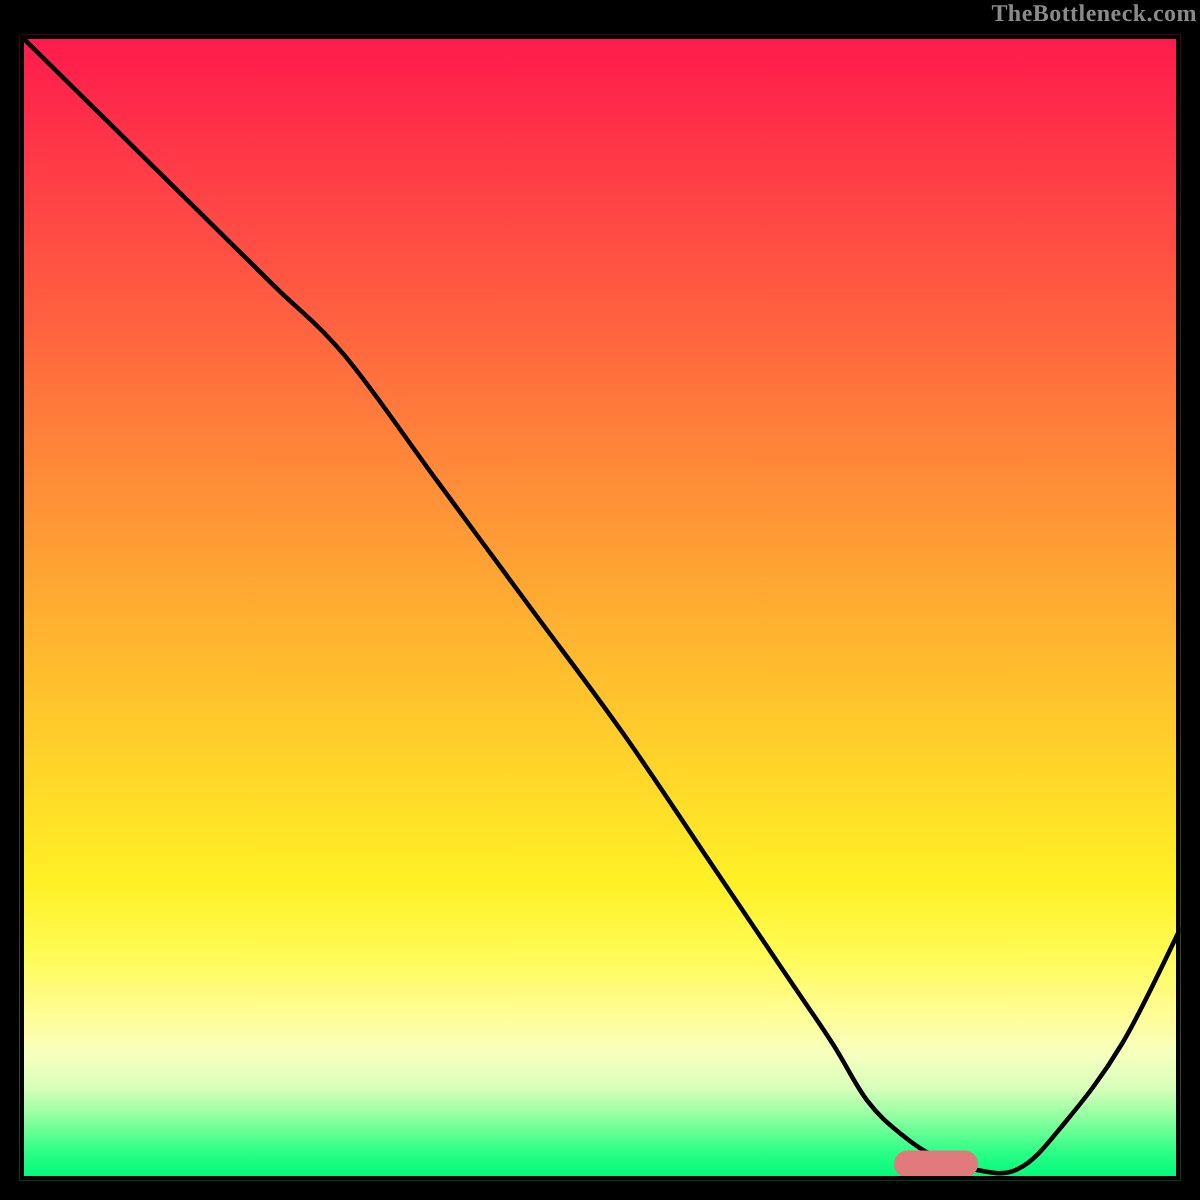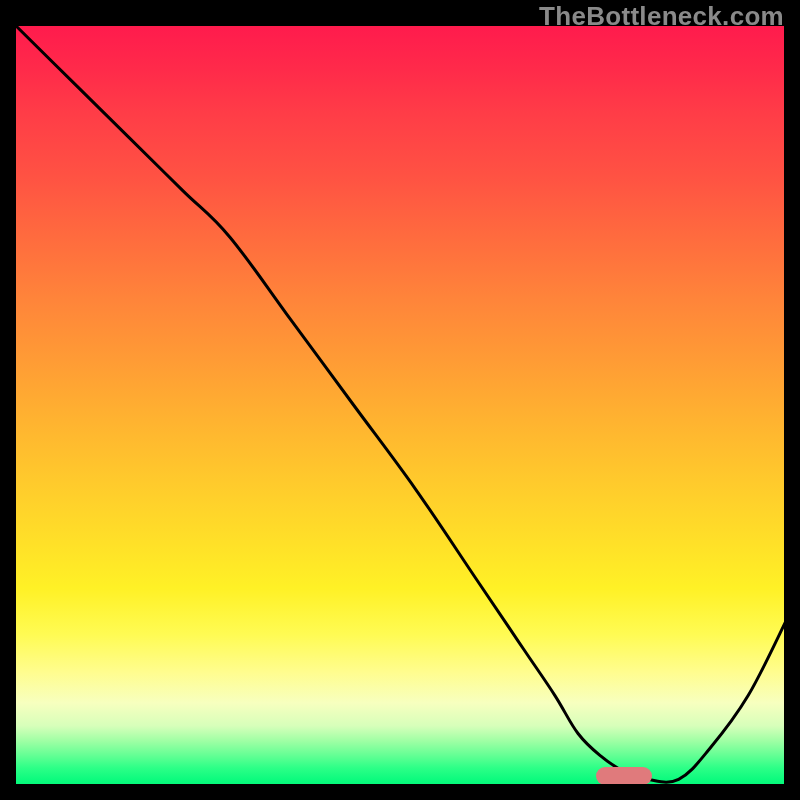--- a/index.html
+++ b/index.html
@@ -69,25 +69,26 @@
   .border {
     position: absolute;
     left: 0; top: 0; right: 0; bottom: 0;
     border: 3px solid #000;
     box-sizing: border-box;
     pointer-events: none;
   }
   .watermark {
     position: absolute;
     top: 1px;
-    right: 16px;
-    font-size: 26px;
+    right: 2px;
+    font-size: 16px;
     font-weight: 600;
     color: #8a8a8a;
     letter-spacing: 0.3px;
+    font-family: Liberation Serif, serif;
   }
 </style>
 </head>
 <body>
 
 <div class="frame">
   <div class="plot">
     <div class="gradient"></div>
     <svg class="curve" viewBox="0 0 774 764" preserveAspectRatio="none">
       <path id="curve-path" fill="none" stroke="#000" stroke-width="3" stroke-linecap="round" stroke-linejoin="round" d="M 0 0 C 11.1456 11.0016, 41.022000000000006 40.492000000000004, 61.92 61.120000000000005 C 82.818 81.748, 96.59519999999999 95.34720000000004, 116.1 114.60000000000002 C 135.60479999999998 133.8528, 152.1684 150.20239999999993, 170.28 168.07999999999993 C 188.3916 185.95759999999993, 197.21520000000004 190.54160000000005, 216.72000000000003 213.92000000000007 C 236.22480000000002 237.2984000000001, 256.3488 267.70560000000006, 278.64 297.96000000000004 C 300.9312 328.2144, 318.2688 351.7456, 340.56 382 C 362.8512 412.2544, 380.1888 434.4104, 402.48 466.03999999999996 C 424.7712 497.66959999999995, 444.8952 528.8408000000001, 464.4 557.72 C 483.90479999999997 586.5992, 496.908 605.852, 510.84000000000003 626.48 C 524.772 647.1080000000001, 532.0476 657.1928, 541.8 672.32 C 551.5523999999999 687.4472000000001, 556.6608 699.5183999999999, 565.02 710.52 C 573.3792 721.5216, 579.8808 726.5640000000001, 588.24 733.44 C 596.5992 740.316, 603.1008 744.5944000000001, 611.46 748.72 C 619.8192 752.8456, 624.9276 754.9848000000001, 634.68 756.36 C 644.4323999999999 757.7352, 654.4943999999999 761.8608, 665.64 756.36 C 676.7856 750.8592, 684.0612 740.9272, 696.6 725.8 C 709.1388000000001 710.6727999999999, 721.3679999999999 695.6984, 735.3 672.32 C 749.232 648.9416000000001, 767.034 609.672, 774 595.92"></path>

